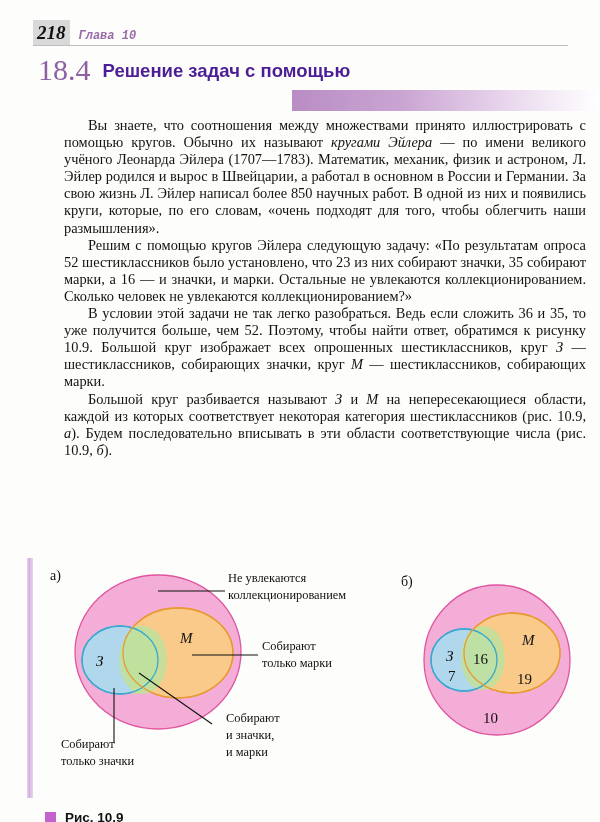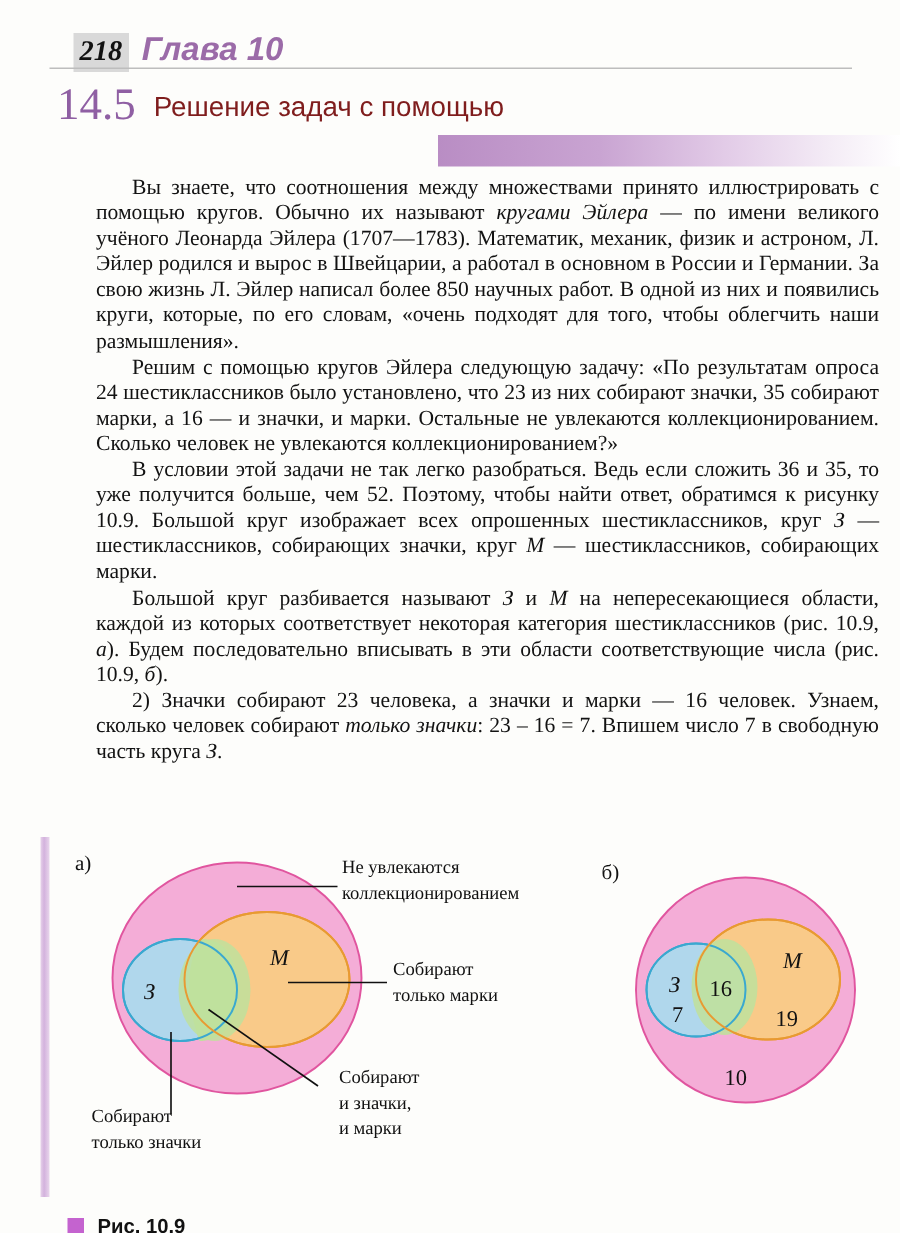--- a/index.html
+++ b/index.html
@@ -29,28 +29,27 @@
   #page-number {
     background: #d9d9d9;
     color: #111;
     font-family: "Liberation Serif", serif;
     font-weight: bold;
     font-style: italic;
     font-size: 19px;
     line-height: 1;
     padding: 3px 4px 4px 4px;
     letter-spacing: 0px;
-    margin-left: 16px;
   }
   #chapter-label {
     color: #9b6ba8;
-    font-family: Liberation Sans, sans-serif;
+    font-family: Liberation Mono, monospace;
     font-weight: bold;
     font-style: italic;
-    font-size: 22px;
+    font-size: 12px;
   }
   #head-rule {
     position: absolute;
     left: 33px;
     top: 45px;
     width: 535px;
     height: 1px;
     background: #bdbdbd;
   }
 
@@ -64,23 +63,23 @@
     gap: 12px;
   }
   #section-number {
     color: #8f5fa3;
     font-family: "Liberation Serif", "DejaVu Serif", serif;
     font-size: 30px;
     line-height: 30px;
     font-weight: normal;
   }
   #section-title {
-    color: #7f1d1d;
+    color: #4c1d95;
     font-family: "Liberation Sans", "DejaVu Sans", sans-serif;
-    font-weight: normal;
+    font-weight: bold;
     font-size: 18.5px;
     line-height: 23px;
     padding-top: 4px;
   }
   #heading-gradient {
     position: absolute;
     left: 292px;
     top: 90px;
     width: 308px;
     height: 21px;
@@ -172,38 +171,37 @@
 <div id="page">
 
   <div id="running-head">
     <span id="page-number">218</span>
     <span id="chapter-label">Глава 10</span>
   </div>
   <div id="head-rule"></div>
 
   <div id="heading-gradient"></div>
   <div id="section-heading">
-    <div id="section-number">14.5</div>
+    <div id="section-number">18.4</div>
     <div id="section-title">
       <span>Решение задач с помощью</span><br>
     </div>
   </div>
 
   <div id="body-text">
 
     <p><span>Вы знаете, что соотношения между множествами принято иллюстрировать с помощью кругов. Обычно их называют </span><i>кругами Эйлера</i><span> — по имени великого учёного Леонарда Эйлера (1707—1783). Математик, механик, физик и астроном, Л. Эйлер родился и вырос в Швейцарии, а работал в основном в России и Германии. За свою жизнь Л. Эйлер написал более 850 научных работ. В одной из них и появились круги, которые, по его словам, «очень подходят для того, чтобы облегчить наши размышления».</span></p>
 
-    <p>Решим с помощью кругов Эйлера следующую задачу: «По результатам опроса 24 шестиклассников было установлено, что 23 из них собирают значки, 35 собирают марки, а 16 — и значки, и марки. Остальные не увлекаются коллекционированием. Сколько человек не увлекаются коллекционированием?»</p>
+    <p>Решим с помощью кругов Эйлера следующую задачу: «По результатам опроса 52 шестиклассников было установлено, что 23 из них собирают значки, 35 собирают марки, а 16 — и значки, и марки. Остальные не увлекаются коллекционированием. Сколько человек не увлекаются коллекционированием?»</p>
 
     <p><span>В условии этой задачи не так легко разобраться. Ведь если сложить 36 и 35, то уже получится больше, чем 52. Поэтому, чтобы найти ответ, обратимся к рисунку 10.9. Большой круг изображает всех опрошенных шестиклассников, круг </span><i>З</i><span> — шестиклассников, собирающих значки, круг </span><i>М</i><span> — шестиклассников, собирающих марки.</span></p>
 
     <p><span>Большой круг разбивается называют </span><i>З</i><span> и </span><i>М</i><span> на непересекающиеся области, каждой из которых соответствует некоторая категория шестиклассников (рис. 10.9, </span><i>а</i><span>). Будем последовательно вписывать в эти области соответствующие числа (рис. 10.9, </span><i>б</i><span>).</span></p>
 
 
-    <p><span>2) Значки собирают 23 человека, а значки и марки — 16 человек. Узнаем, сколько человек собирают </span><i>только значки</i><span>: 23 – 16 = 7. Впишем число 7 в свободную часть круга </span><i>З</i><span>.</span></p>
 
   </div>
 
   <div id="figure">
     <div id="side-bar"></div>
 
     <svg width="600" height="240" viewBox="0 0 600 240">
 
       <g>
         <text class="panel-label" x="50" y="24">а)</text>

